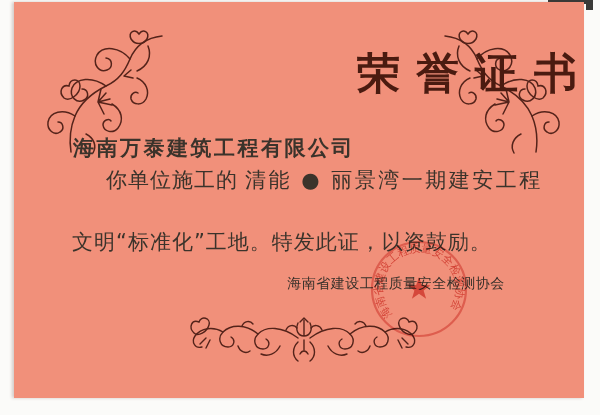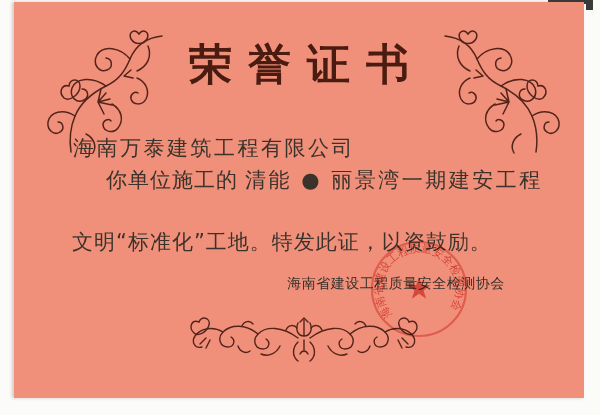--- a/index.html
+++ b/index.html
@@ -23,35 +23,35 @@
   .artifact-bar::after{content:"";position:absolute;right:0;top:0;width:7px;height:10px;background:#3a3a38;}
 
   
   .paper{
     position:absolute;left:14px;top:2px;width:570px;height:396px;
     background:var(--paper);
     box-shadow:-2px 0 3px rgba(90,60,50,.25);
   }
 
   .title{
-    position:absolute;top:40px;left:0;width:100%;margin:0;
-    text-align:center;
+    position:absolute;top:40px;left:0;width:100%;margin:9px;
+    text-align:right;
     font-family:"DejaVu Serif","Liberation Serif",serif;
     font-weight:bold;font-size:43px;line-height:1.05;
     letter-spacing:16px;text-indent:16px;
     color:var(--title-ink);
   }
 
   .line{
     position:absolute;white-space:nowrap;
     font-size:21px;line-height:1;color:var(--body-ink);
     letter-spacing:1px;
   }
   .line .bold-seg{font-weight:normal;letter-spacing:2.5px;}
-  .l1{left:59px;top:136px;font-weight:normal;letter-spacing:2.5px;}
+  .l1{left:59px;top:136px;font-weight:bold;letter-spacing:2.5px;}
   .l2{left:92px;top:168px;}
   .l2 .bold-seg{margin-left:7px;}
   .l3{left:60px;top:199px;}
   .l4{left:58px;top:230px;}
 
   .issuer,.date{
     position:absolute;left:238px;width:288px;text-align:center;
     font-size:14px;color:#37302a;letter-spacing:.5px;white-space:nowrap;
   }
   .issuer{top:273px;}

